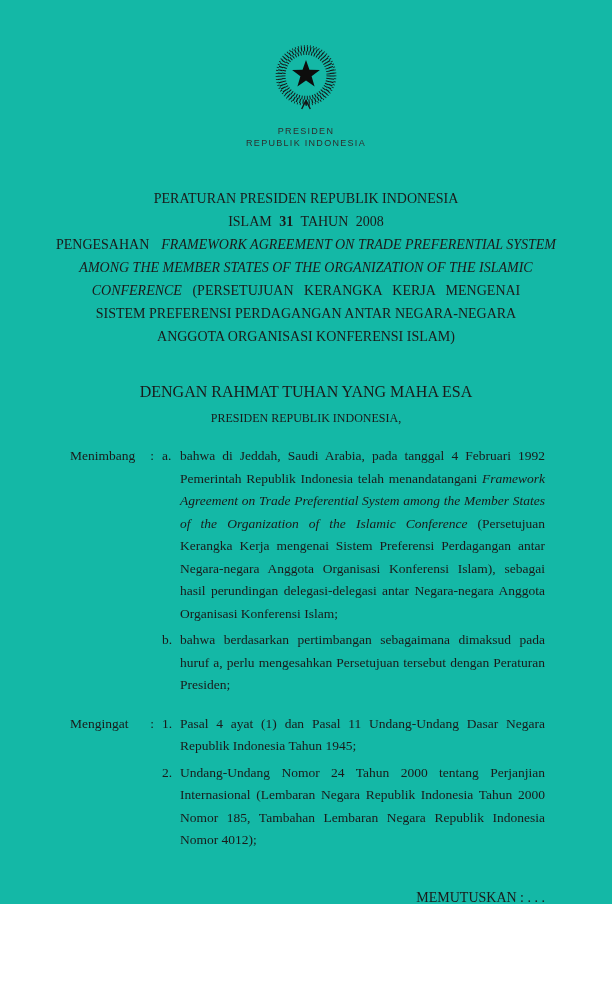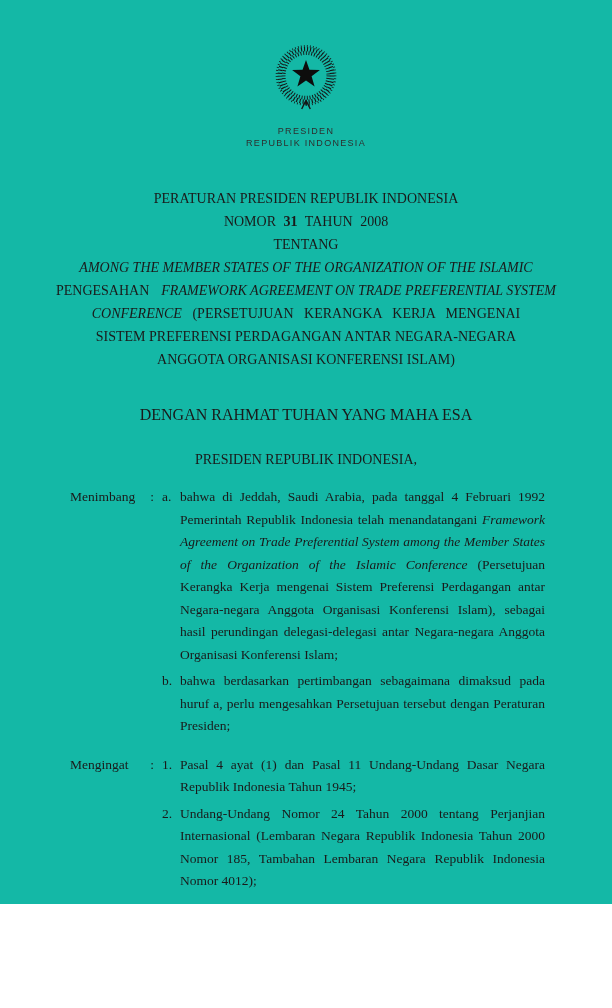--- a/index.html
+++ b/index.html
@@ -41,21 +41,21 @@
     line-height: 23px;
   }
   .t-line { white-space: nowrap; }
   .bold { font-weight: bold; }
   .it { font-style: italic; }
   .nomor-line { word-spacing: 4px; }
   .subject-l1 .it { margin-left: 12px; }
   .subject-l3 { word-spacing: 7px; }
   
   .invocation { margin-top: 32px; text-align: center; font-size: 16px; line-height: 23px; }
-  .authority  { margin-top: 22px;  text-align: center; font-size: 14px; line-height: 23px; }
+  .authority  { margin-top: 4px;  text-align: center; font-size: 12px; line-height: 23px; }
   
   .clause {
     display: flex;
     padding-left: 70px;
     padding-right: 67px;
     font-size: 13.5px;
     line-height: 22.5px;
   }
   .clause-menimbang { margin-top: 15px; }
   .clause-mengingat { margin-top: 16px; }
@@ -97,30 +97,29 @@
     </svg>
     <div class="institution">
       <div>PRESIDEN</div>
       <div>REPUBLIK INDONESIA</div>
     </div>
   </div>
 
   <div class="title-block">
     <div class="t-line">PERATURAN PRESIDEN REPUBLIK INDONESIA</div>
     <div class="t-line nomor-line">
-      <span>NOMOR</span>
+      <span>ISLAM</span>
       <span class="bold">31</span>
       <span>TAHUN</span>
       <span>2008</span>
     </div>
-    <div class="t-line">TENTANG</div>
-    <div class="t-line it">AMONG THE MEMBER STATES OF THE ORGANIZATION OF THE ISLAMIC</div>
     <div class="t-line subject-l1">
       <span>PENGESAHAN</span><span class="it">FRAMEWORK AGREEMENT ON TRADE PREFERENTIAL SYSTEM</span>
     </div>
+    <div class="t-line it">AMONG THE MEMBER STATES OF THE ORGANIZATION OF THE ISLAMIC</div>
     <div class="t-line subject-l3">
       <span class="it">CONFERENCE</span>
       <span>(PERSETUJUAN KERANGKA KERJA MENGENAI</span>
     </div>
     <div class="t-line">SISTEM PREFERENSI PERDAGANGAN ANTAR NEGARA-NEGARA</div>
     <div class="t-line">ANGGOTA ORGANISASI KONFERENSI ISLAM)</div>
   </div>
 
   <div class="invocation">DENGAN RAHMAT TUHAN YANG MAHA ESA</div>
   <div class="authority">PRESIDEN REPUBLIK INDONESIA,</div>

